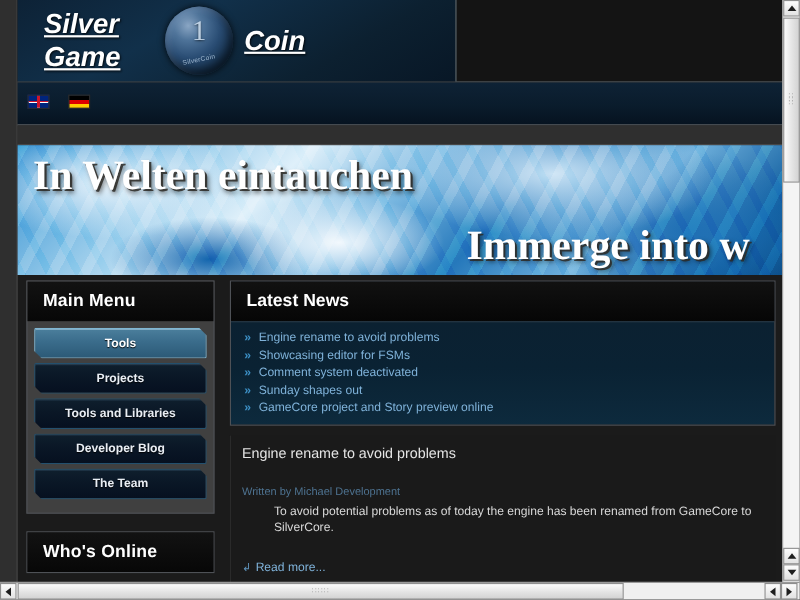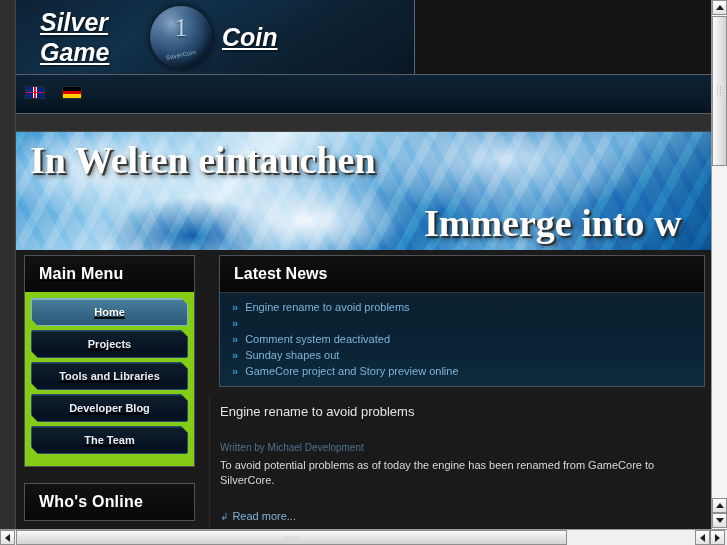--- a/index.html
+++ b/index.html
@@ -206,22 +206,21 @@
   .content {
     position: absolute;
     left: 187px; top: 0;
     width: 508px;
   }
 
   
   .module {
     margin: 5px 8px 6px 8px;
     border: 1px solid #4e5156;
-    background: #84cc16;
-    text-decoration: underline;
+    background: #404040;
   }
   .module-title {
     font-size: 16px;
     font-weight: bold;
     color: #ffffff;
     padding: 9px 0 9px 14px;
     background: linear-gradient(180deg, #121212 0%, #070707 100%);
     letter-spacing: .2px;
   }
   .module-body { padding: 6px 6px 8px 6px; }
@@ -247,21 +246,21 @@
   }
   .menu-btn.active {
     background: linear-gradient(180deg, #4b7f9c 0%, #3a6c8b 45%, #2c5a77 100%);
     border: 1px solid #7fb6d2;
     color: #ffffff;
     box-shadow: inset 0 1px 0 rgba(200,230,250,.45);
   }
 
   
   .news-panel {
-    margin: 5px 6px 0 16px;
+    margin: 5px 6px 0 6px;
     border: 1px solid #4e5156;
     background: linear-gradient(180deg, #0c2030 0%, #0a2233 60%, #0d2a3d 100%);
   }
   .news-header {
     font-size: 16px;
     font-weight: bold;
     color: #ffffff;
     padding: 9px 0 9px 14px;
     background: linear-gradient(180deg, #111111 0%, #060606 100%);
     border-bottom: 1px solid #2a3a47;
@@ -301,20 +300,21 @@
   .article-meta {
     font-size: 10px;
     color: #4e7391;
     line-height: 15px;
   }
   .article-body {
     font-size: 11px;
     color: #d8d8d8;
     margin-top: 3px;
     line-height: 15px;
+    margin-left: 29px;
   }
   .readmore {
     display: inline-flex;
     align-items: center;
     margin-top: 22px;
     font-size: 11px;
     color: #7fb2d9;
     cursor: pointer;
   }
   .readmore-icon {
@@ -413,21 +413,21 @@
     </div>
 
     <div class="main">
 
       <div class="sidebar">
 
         <div class="module">
           <div class="module-title">Main Menu</div>
           <div class="module-body">
             <div class="menu-btn active">
-              <span>Home</span>
+              <span>Tools</span>
             </div>
             <div class="menu-btn">
               <span>Projects</span>
             </div>
             <div class="menu-btn">
               <span>Tools and Libraries</span>
             </div>
             <div class="menu-btn">
               <span>Developer Blog</span>
             </div>
@@ -447,20 +447,21 @@
 
         <div class="news-panel">
           <div class="news-header">Latest News</div>
           <ul class="news-list">
             <li>
               <span class="chev">»</span>
               <span class="news-link">Engine rename to avoid problems</span>
             </li>
             <li>
               <span class="chev">»</span>
+              <span class="news-link">Showcasing editor for FSMs</span>
             </li>
             <li>
               <span class="chev">»</span>
               <span class="news-link">Comment system deactivated</span>
             </li>
             <li>
               <span class="chev">»</span>
               <span class="news-link">Sunday shapes out</span>
             </li>
             <li>

